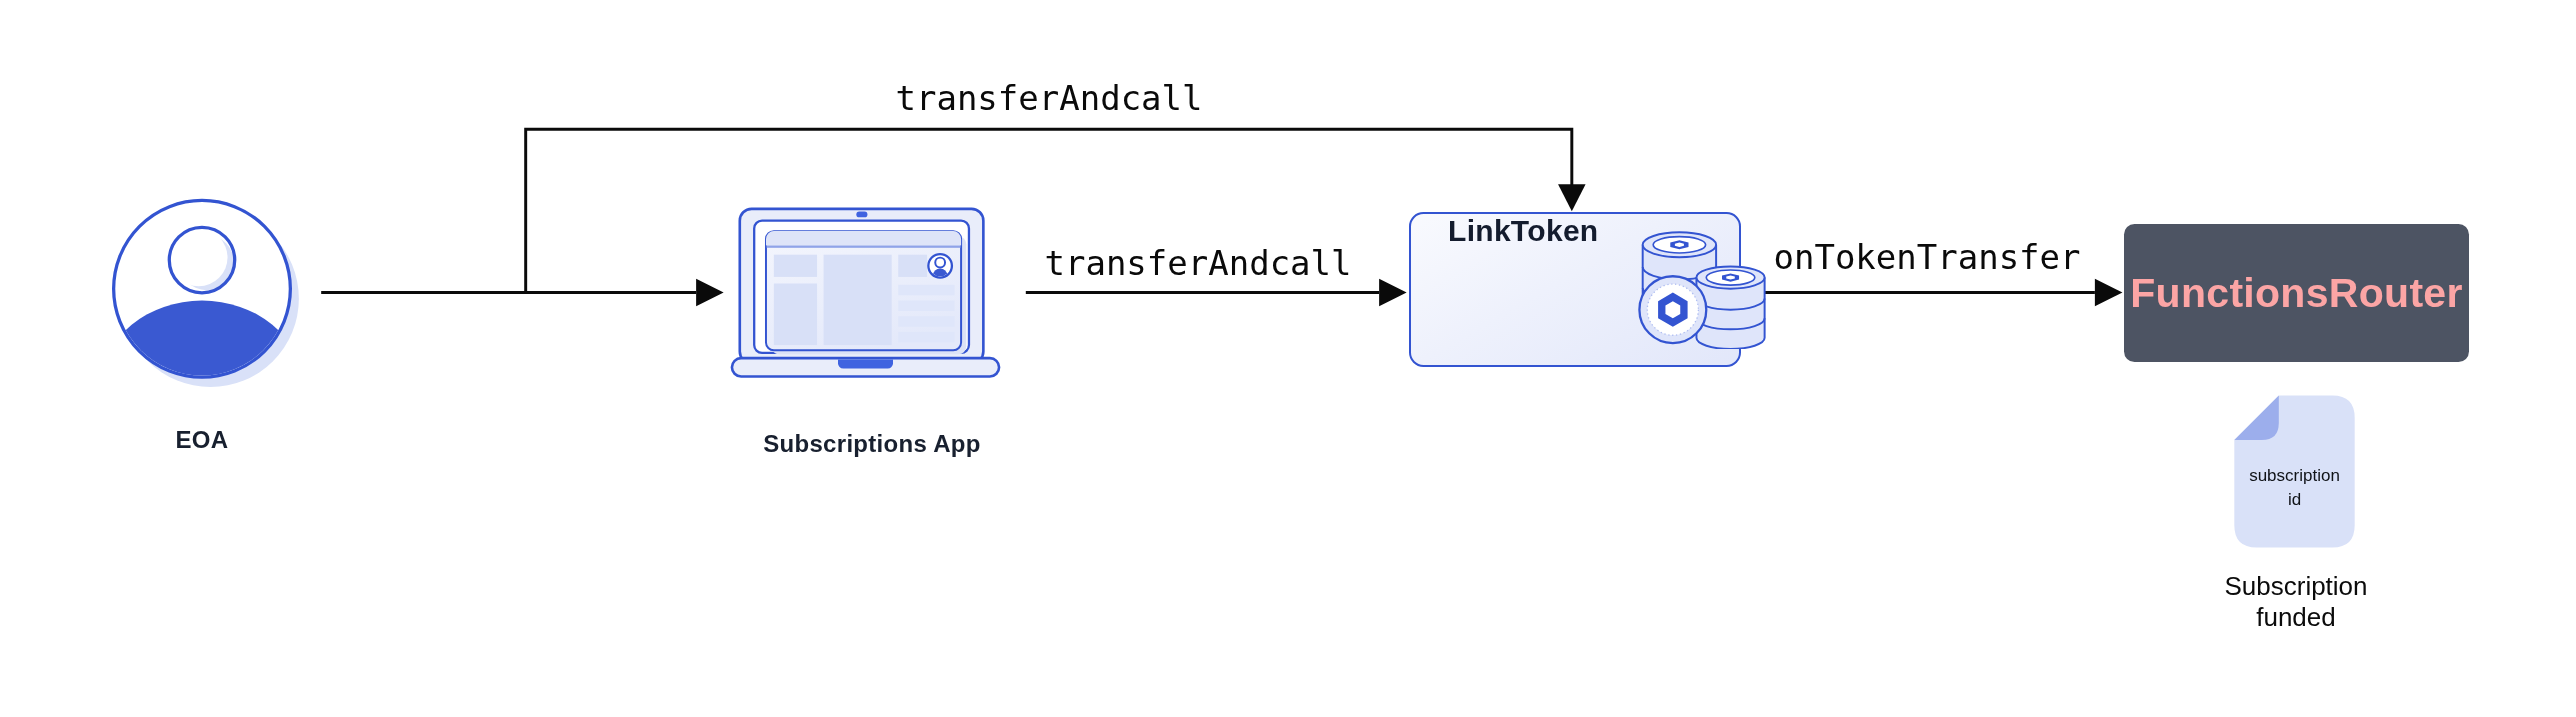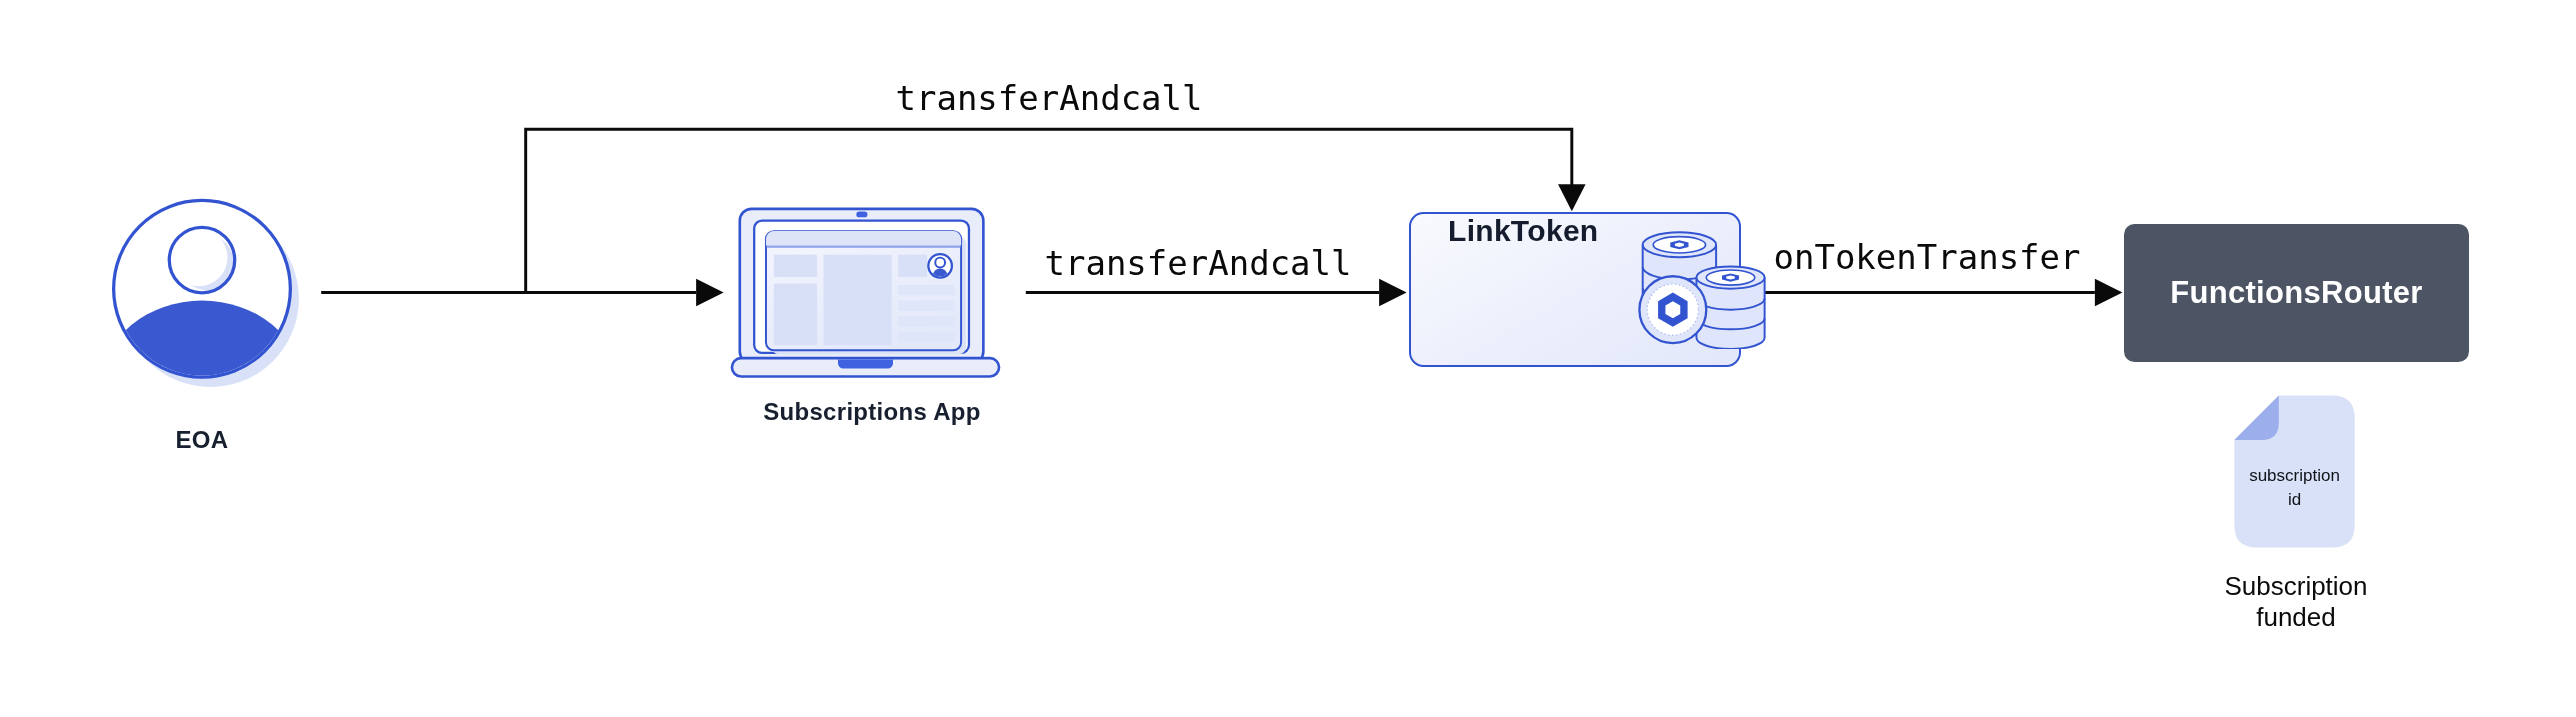--- a/index.html
+++ b/index.html
@@ -11,21 +11,21 @@
   .edge-label{position:absolute;transform:translate(-50%,-50%);
               font-family:"DejaVu Sans Mono", monospace;font-size:34px;color:#0A0A0A;white-space:nowrap;}
   .linktoken-box{position:absolute;left:1409px;top:212px;width:332px;height:155px;
                  border:2.6px solid #3354D1;border-radius:14.4px;box-sizing:border-box;
                  background:linear-gradient(150deg,#f9fafe 0%,#eef1fc 45%,#e2e7fa 100%);
                  display:flex;align-items:flex-start;z-index:1;}
   .linktoken-box .txt{font-weight:bold;font-size:30px;color:#141C2E;letter-spacing:0.3px;
                       padding-left:37px;}
   .router-box{position:absolute;left:2124px;top:224px;width:345px;height:138px;
               background:#4D5463;border-radius:10.5px;display:flex;align-items:center;justify-content:center;z-index:1;}
-  .router-box .txt{font-weight:bold;font-size:31px;color:#ffffff;letter-spacing:0.3px;}
+  .router-box .txt{font-weight:bold;font-size:41px;color:#fca5a5;letter-spacing:0.3px;}
   .doc-text{position:absolute;left:2229px;top:464px;width:131px;text-align:center;
             font-size:17px;line-height:23.6px;color:#101318;z-index:3;}
   .doc-caption{position:absolute;left:2296px;top:571px;transform:translateX(-50%);
                text-align:center;font-size:26px;line-height:31px;color:#0B0B0B;white-space:nowrap;}
   svg{display:block;}
   .z0{z-index:0;} .z2{z-index:2;}
 </style>
 </head>
 <body>
 
@@ -99,21 +99,21 @@
     <g>
       <circle cx="324" cy="91" r="18" fill="#ffffff" stroke="#3354D1" stroke-width="3.5"></circle>
       <g clip-path="url(#avClip)">
         <circle cx="324" cy="106" r="11" fill="#3A59D1"></circle>
       </g>
       <circle cx="324" cy="86" r="7.5" fill="#ffffff" stroke="#3354D1" stroke-width="3"></circle>
     </g>
     <rect x="6" y="232" width="408" height="28" rx="14" fill="#E9EDFA" stroke="#3354D1" stroke-width="4"></rect>
     <path d="M168,234 h84 v6 a8,8 0 0 1 -8,8 h-68 a8,8 0 0 1 -8,-8 z" fill="#3F63E0"></path>
   </svg>
-  <div class="node-label" style="left:872px;top:412px;">Subscriptions App</div>
+  <div class="node-label" style="left:872px;top:444px;">Subscriptions App</div>
 
   <div class="linktoken-box">
     <span class="txt">LinkToken</span>
   </div>
   <svg class="abs z2" style="left:1636px;top:231px;" width="134" height="118" viewBox="0 0 204 180">
     <g stroke="#3354D1" stroke-width="3">
 
       <path d="M10,21 V110 A56,19 0 0 0 122,110 V21" fill="#DFE5FA"></path>
       <path d="M10,55 A56,19 0 0 0 122,55" fill="none"></path>
       <path d="M10,87 A56,19 0 0 0 122,87" fill="none"></path>

